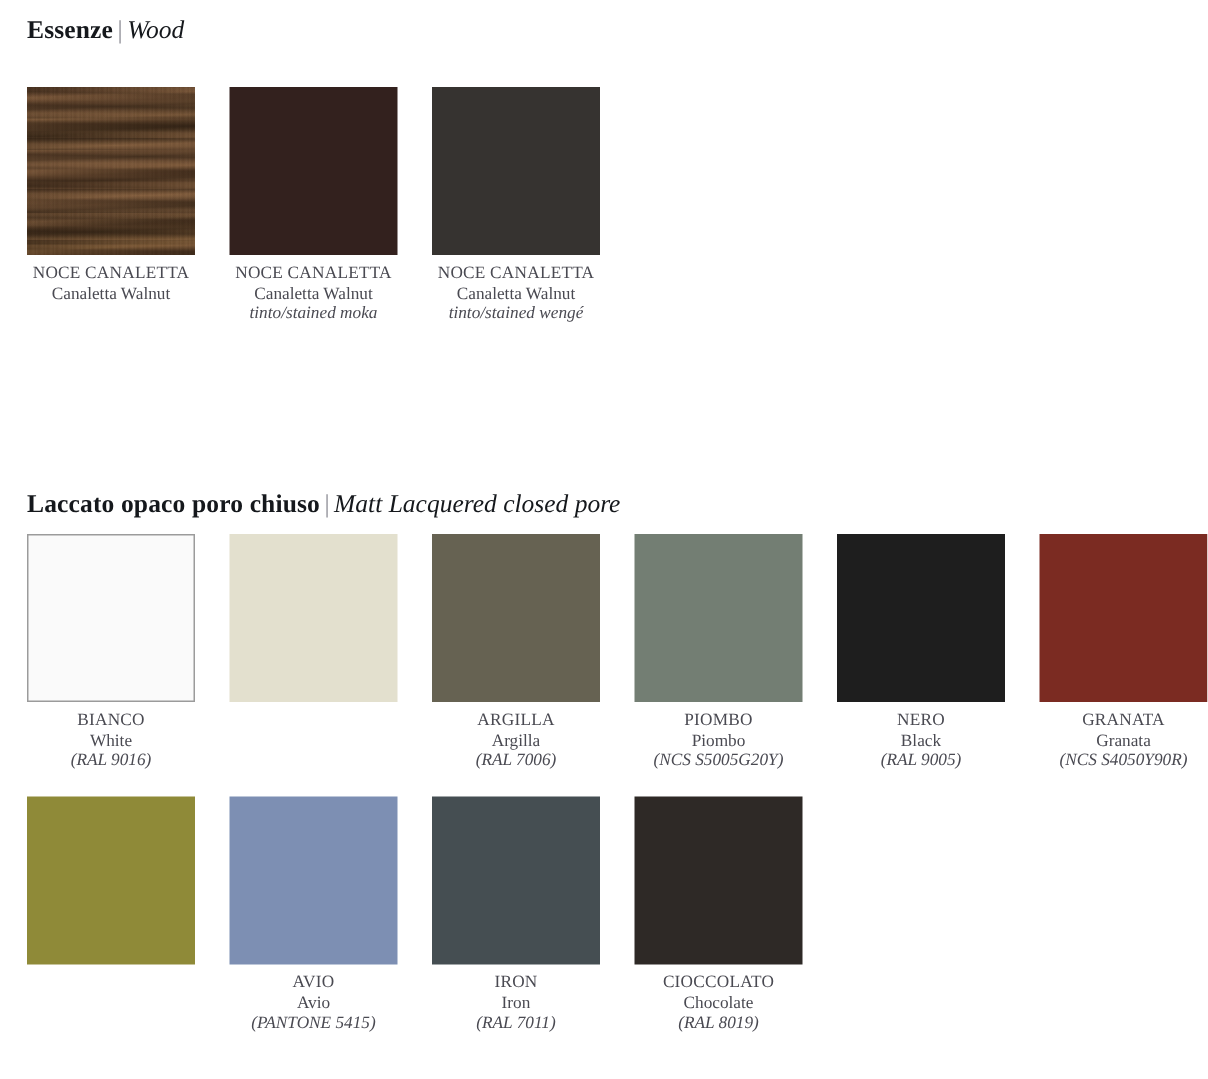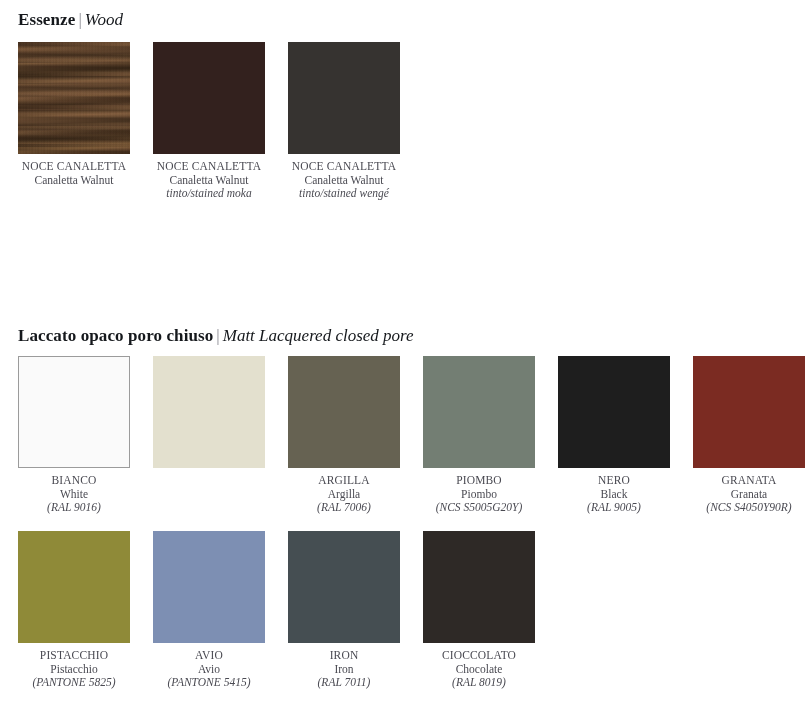--- a/index.html
+++ b/index.html
@@ -137,21 +137,21 @@
 </style>
 </head>
 <body>
 
 <div class="page">
 
   <div class="section-header" style="position:absolute; left:18px; top:10px;">
     <span class="it">Essenze</span><span class="sep">|</span><span class="en">Wood</span>
   </div>
 
-  <div class="row" style="left:18px; top:42px;">
+  <div class="row" style="left:18px; top:58px;">
 
     <div class="cell">
       <div class="swatch wood-walnut"></div>
       <div class="caption">
         <span class="name-it">NOCE CANALETTA</span>
         <span class="name-en">Canaletta Walnut</span>
 
       </div>
     </div>
 
@@ -229,25 +229,20 @@
         <span class="code">(NCS S4050Y90R)</span>
       </div>
     </div>
 
   </div>
 
   <div class="row" style="left:18px; top:531px;">
 
     <div class="cell">
       <div class="swatch" style="background:#8f8a38;"></div>
-      <div class="caption">
-        <span class="name-it">PISTACCHIO</span>
-        <span class="name-en">Pistacchio</span>
-        <span class="code">(PANTONE 5825)</span>
-      </div>
     </div>
 
     <div class="cell">
       <div class="swatch" style="background:#7d8fb3;"></div>
       <div class="caption">
         <span class="name-it">AVIO</span>
         <span class="name-en">Avio</span>
         <span class="code">(PANTONE 5415)</span>
       </div>
     </div>

